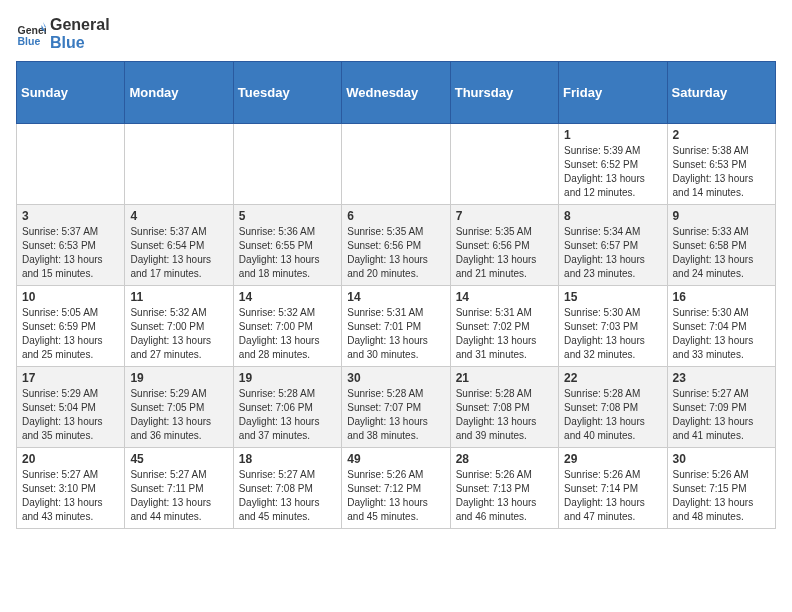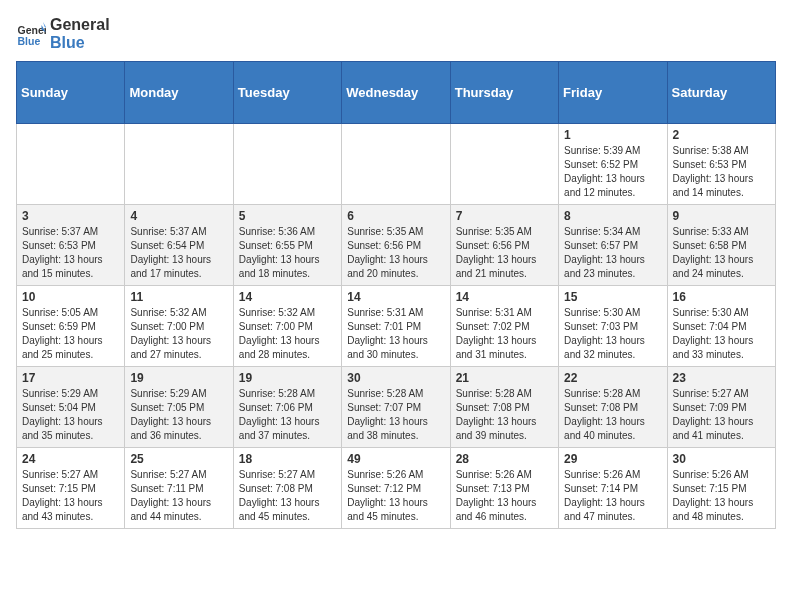--- a/index.html
+++ b/index.html
@@ -262,27 +262,27 @@
         </td>
         <td>
           <span class="day-num">23</span>
           <div class="day-info">Sunrise: 5:27 AM
 Sunset: 7:09 PM
 Daylight: 13 hours and 41 minutes.</div>
         </td>
       </tr>
       <tr>
         <td>
-          <span class="day-num">24</span>
+          <span class="day-num">20</span>
           <div class="day-info">Sunrise: 5:27 AM
-Sunset: 7:15 PM
+Sunset: 3:10 PM
 Daylight: 13 hours and 43 minutes.</div>
         </td>
         <td>
-          <span class="day-num">25</span>
+          <span class="day-num">45</span>
           <div class="day-info">Sunrise: 5:27 AM
 Sunset: 7:11 PM
 Daylight: 13 hours and 44 minutes.</div>
         </td>
         <td>
           <span class="day-num">18</span>
           <div class="day-info">Sunrise: 5:27 AM
 Sunset: 7:08 PM
 Daylight: 13 hours and 45 minutes.</div>
         </td>

